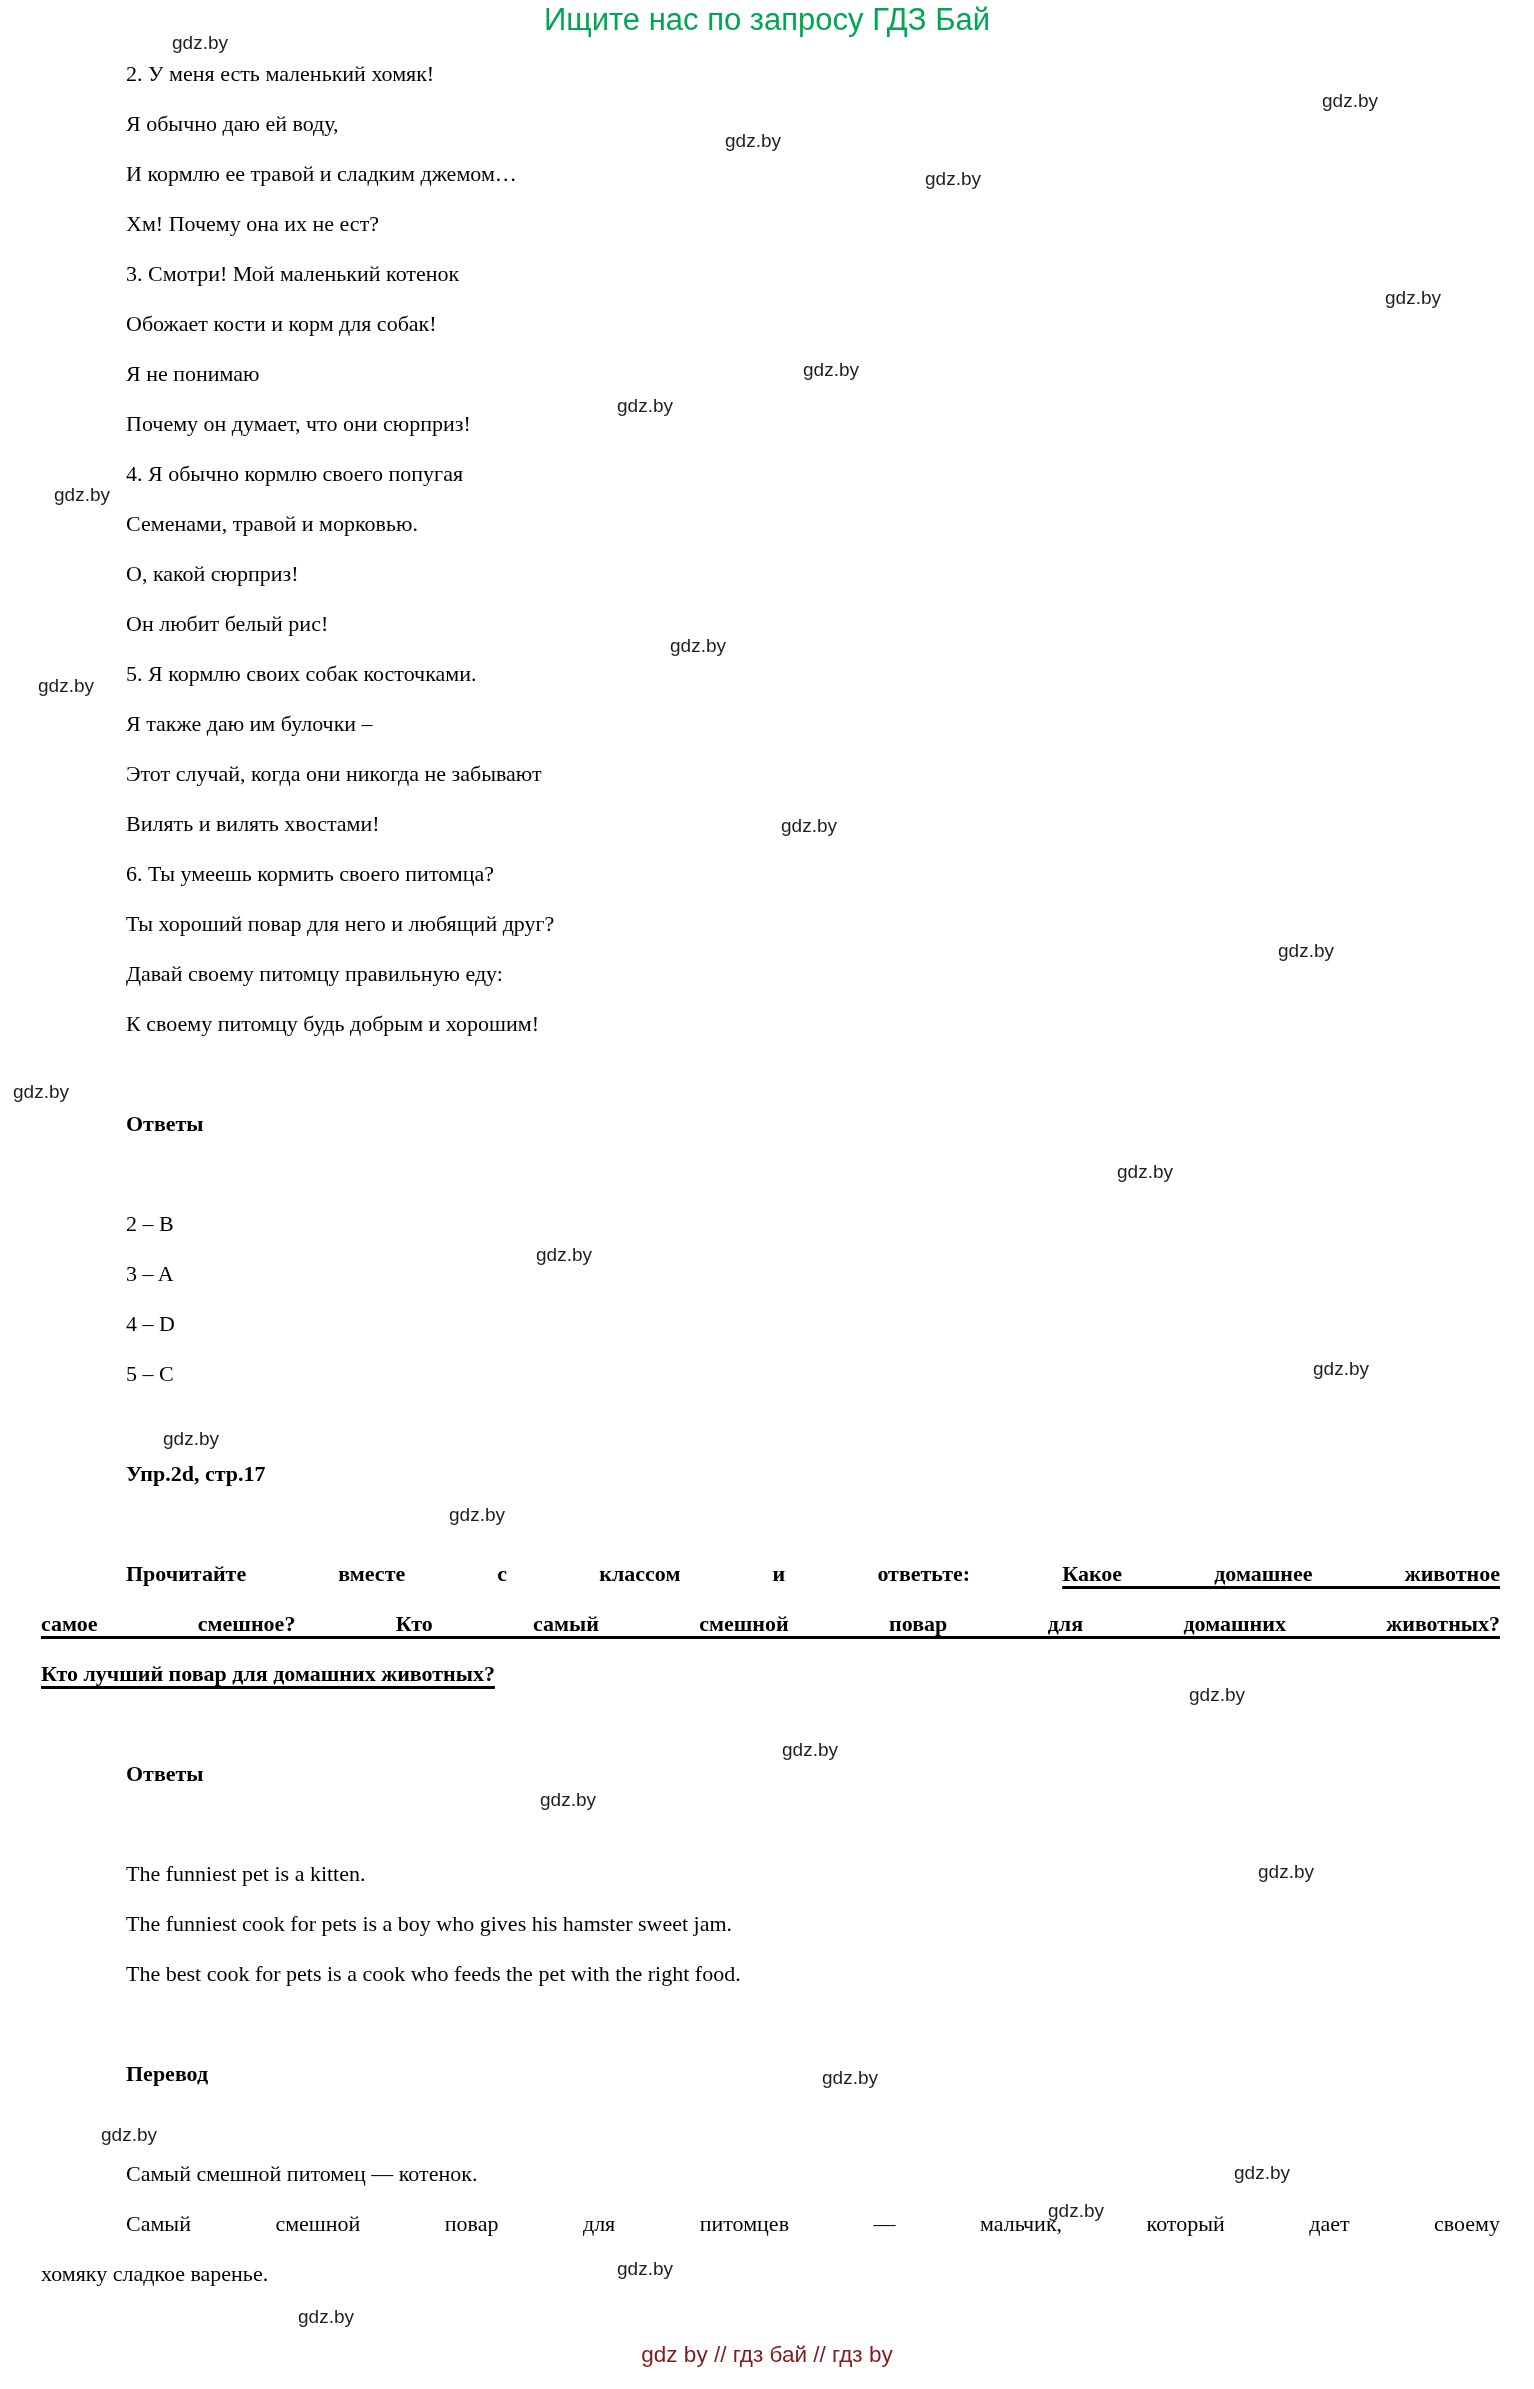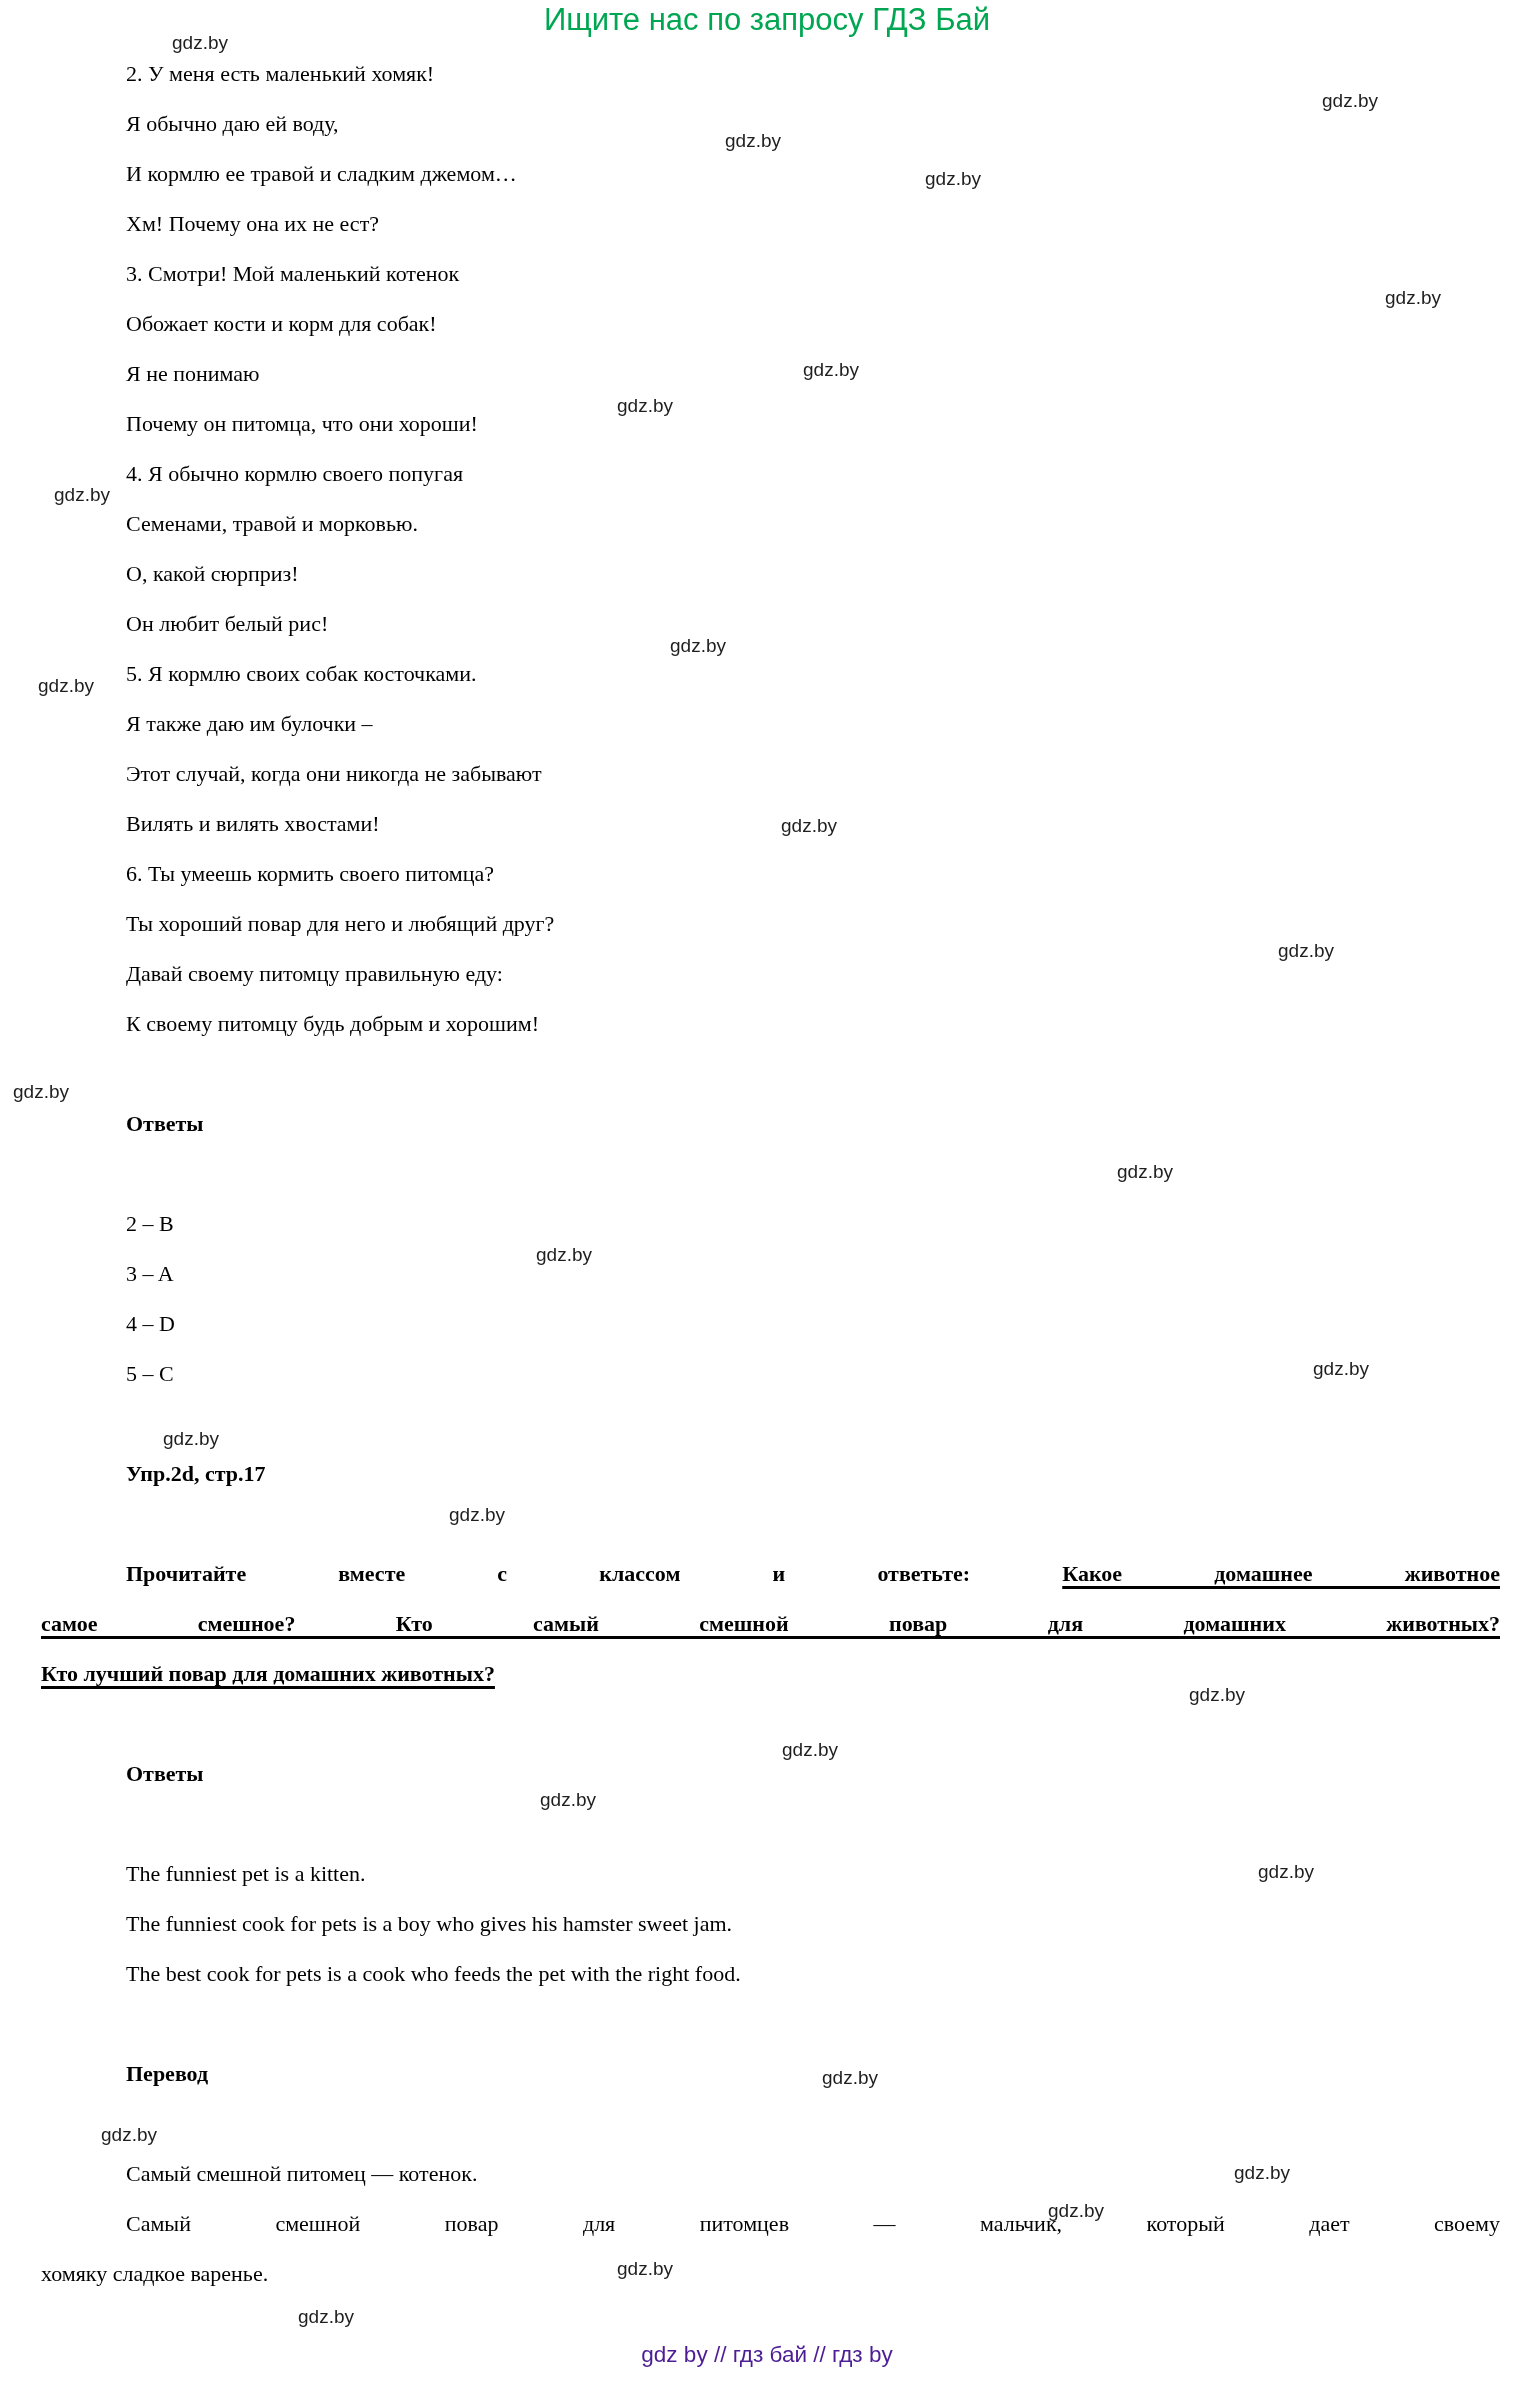--- a/index.html
+++ b/index.html
@@ -20,21 +20,21 @@
     font-size: 31px;
     line-height: 30px;
     color: #00A651;
   }
   .banner-bottom {
     position: absolute;
     top: 2342px; left: 0; width: 100%;
     text-align: center;
     font-family: "Liberation Sans", sans-serif;
     font-size: 22.5px;
-    color: #4c1d95;
+    color: #7f1d1d;
   }
   .watermark-layer {
     position: absolute;
     top: 0; left: 4px; width: 100%; height: 100%;
     pointer-events: none;
     z-index: 2;
     border-radius: 27px;
   }
   .wm {
     position: absolute;
@@ -118,21 +118,21 @@
 <main class="content">
 
   <section class="block">
       <div class="line">2. У меня есть маленький хомяк!</div>
       <div class="line">Я обычно даю ей воду,</div>
       <div class="line">И кормлю ее травой и сладким джемом…</div>
       <div class="line">Хм! Почему она их не ест?</div>
       <div class="line">3. Смотри! Мой маленький котенок</div>
       <div class="line">Обожает кости и корм для собак!</div>
       <div class="line">Я не понимаю</div>
-      <div class="line">Почему он питомца, что они хороши!</div>
+      <div class="line">Почему он думает, что они сюрприз!</div>
       <div class="line">4. Я обычно кормлю своего попугая</div>
       <div class="line">Семенами, травой и морковью.</div>
       <div class="line">О, какой сюрприз!</div>
       <div class="line">Он любит белый рис!</div>
       <div class="line">5. Я кормлю своих собак косточками.</div>
       <div class="line">Я также даю им булочки –</div>
       <div class="line">Этот случай, когда они никогда не забывают</div>
       <div class="line">Вилять и вилять хвостами!</div>
       <div class="line">6. Ты умеешь кормить своего питомца?</div>
       <div class="line">Ты хороший повар для него и любящий друг?</div>

